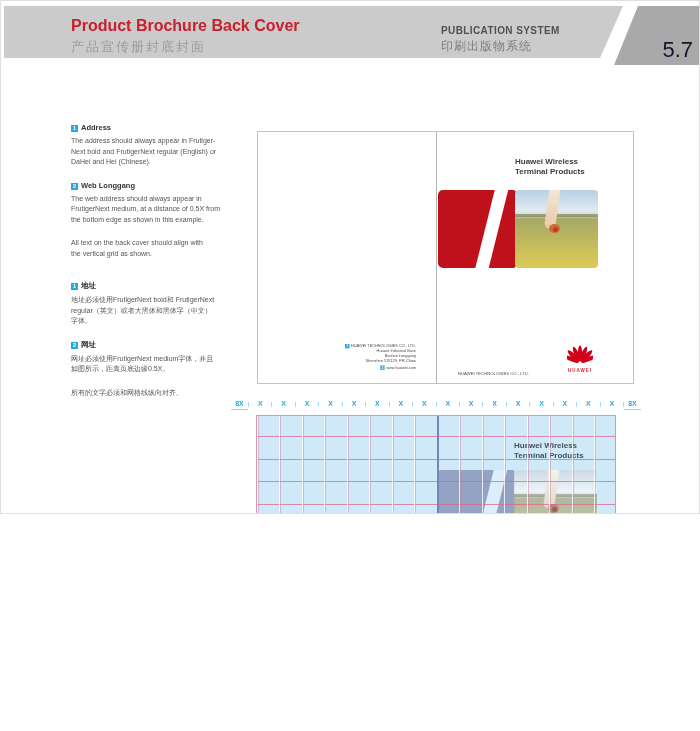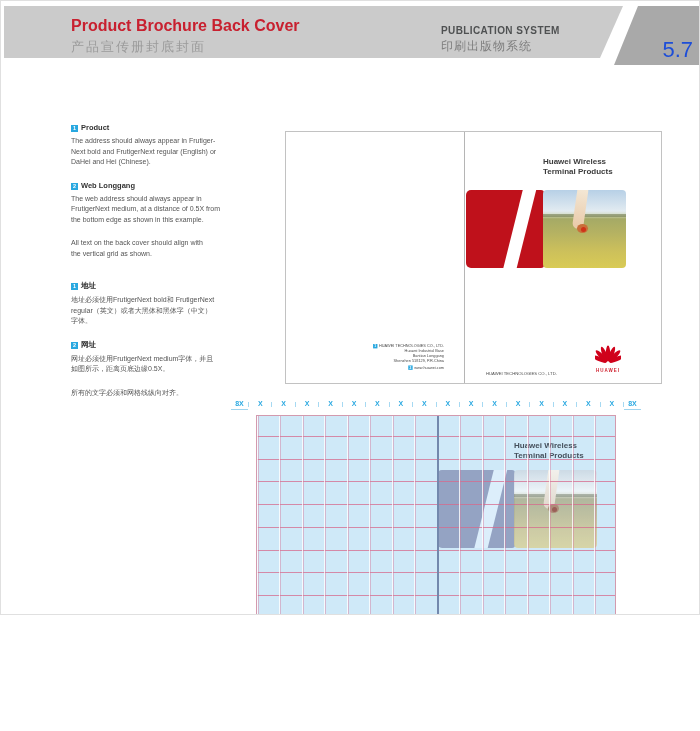--- a/index.html
+++ b/index.html
@@ -1,40 +1,40 @@
 <!DOCTYPE html>
 <html><head>
 <meta charset="utf-8">
 <style>
   html,body{margin:0;padding:0;background:#fff;}
-  .page{position:relative;width:700px;height:615px;background:#fff;border:1px solid #e0e0e0;
+  .page{position:relative;width:700px;height:514px;background:#fff;border:1px solid #e0e0e0;
         box-sizing:border-box;font-family:"Liberation Sans",sans-serif;overflow:hidden;padding-left:36px;}
 
   
   .hdr-band{position:absolute;left:3px;top:5px;width:622px;height:52px;background:#cbcbcb;
             clip-path:polygon(0 0,619px 0,596px 100%,0 100%);}
   .hdr-tab{position:absolute;top:5px;left:608px;width:92px;height:59px;background:#a9a9a9;
            clip-path:polygon(29px 0,100% 0,100% 100%,5px 100%);}
   .hdr-title{position:absolute;left:70px;top:16px;font-size:16px;font-weight:bold;color:#c8202f;}
   .hdr-sub{position:absolute;left:70px;top:37px;font-size:13px;color:#9b9b9b;letter-spacing:2px;font-family:Liberation Serif, serif;}
   .hdr-sys-en{position:absolute;left:440px;top:24px;font-size:10px;font-weight:bold;color:#4f5152;letter-spacing:.4px;}
   .hdr-sys-cn{position:absolute;left:440px;top:37px;font-size:12px;color:#7d7d7d;letter-spacing:1px;}
-  .hdr-num{position:absolute;left:644px;top:36px;width:48px;text-align:right;font-size:22px;color:#1d4ed8;}
+  .hdr-num{position:absolute;left:644px;top:36px;width:48px;text-align:right;font-size:22px;color:#0f172a;}
 
   
   .notes{position:absolute;left:70px;top:122px;width:158px;}
   .note-h{font-size:7.5px;font-weight:bold;color:#333;margin:0 0 4px;}
   .marker{display:inline-block;width:7px;height:7px;background:#29a8e0;color:#fff;font-size:5.5px;
           line-height:7px;text-align:center;font-weight:bold;margin-right:3px;vertical-align:0px;}
   .note-p{font-size:7px;color:#555;line-height:10.5px;white-space:pre-line;margin:0 0 13px;}
   .note-gap{height:9px;}
 
   
   .spread{position:absolute;left:256px;top:130px;width:377px;height:253px;background:#fff;
-          border:1px solid #c2c2c2;box-sizing:border-box;margin-left:28px;}
+          border:1px solid #c2c2c2;box-sizing:border-box;}
   .spine{position:absolute;left:178px;top:0;bottom:0;width:1px;background:#b5b5b5;}
   .cover-title{position:absolute;left:257px;top:25px;font-size:8px;font-weight:600;color:#3c3c3c;
                line-height:10px;white-space:pre-line;}
   .red-art{position:absolute;left:180px;top:58px;width:78px;height:78px;border-radius:5px 3px 3px 5px;
            background:#bf111b;overflow:hidden;}
   .slash{position:absolute;left:47px;top:-9px;width:13px;height:98px;background:#fff;transform:rotate(14deg);}
   .photo{position:absolute;left:257px;top:58px;width:83px;height:78px;border-radius:4px;overflow:hidden;
          background:linear-gradient(180deg,#b7d0e6 0%,#e2ebf1 27%,#d4dcc4 32%,#a5aa66 37%,
                     #b5b262 55%,#ccc05b 78%,#d9cb55 100%);}
   .treeline{position:absolute;left:0;right:0;top:31%;height:4%;background:rgba(105,115,70,.55);}
@@ -91,21 +91,21 @@
   <div class="hdr-band"></div>
   <div class="hdr-tab"></div>
   <div class="hdr-title">Product Brochure Back Cover</div>
   <div class="hdr-sub">产品宣传册封底封面</div>
   <div class="hdr-sys-en">PUBLICATION SYSTEM</div>
   <div class="hdr-sys-cn">印刷出版物系统</div>
   <div class="hdr-num">5.7</div>
 
   <div class="notes">
     <div class="note-h">
-      <span class="marker">1</span><span>Product</span>
+      <span class="marker">1</span><span>Address</span>
     </div>
     <div class="note-p">The address should always appear in Frutiger-
 Next bold and FrutigerNext regular (English) or
 DaHei and Hei (Chinese).</div>
     <div class="note-h">
       <span class="marker">2</span><span>Web Longgang</span>
     </div>
     <div class="note-p">The web address should always appear in
 FrutigerNext medium, at a distance of 0.5X from
 the bottom edge as shown in this example.</div>

